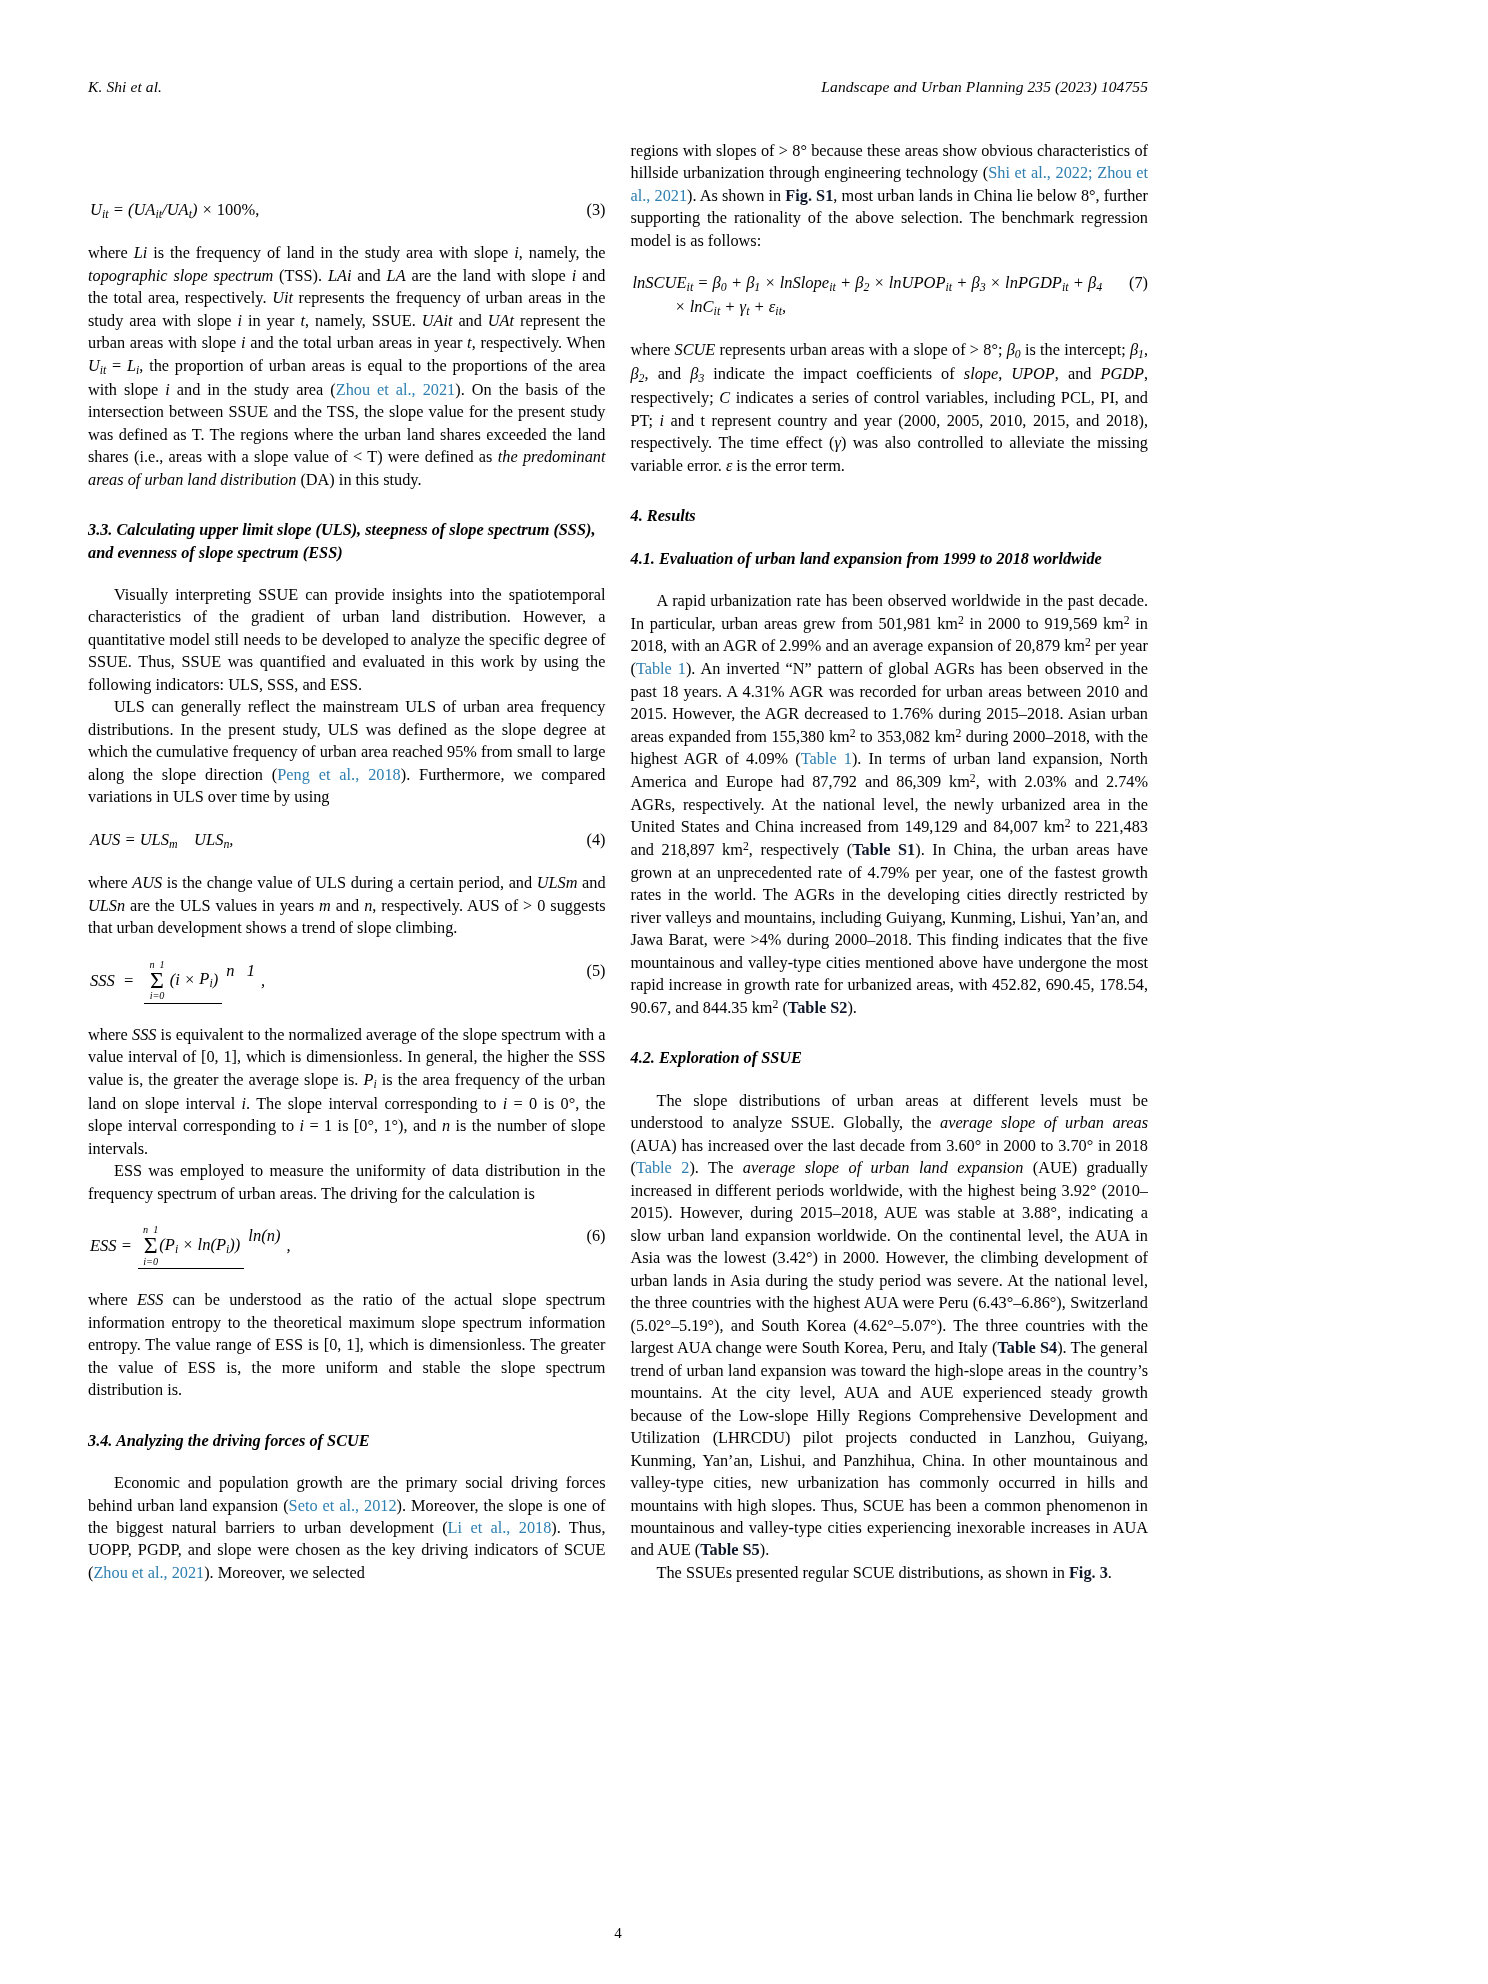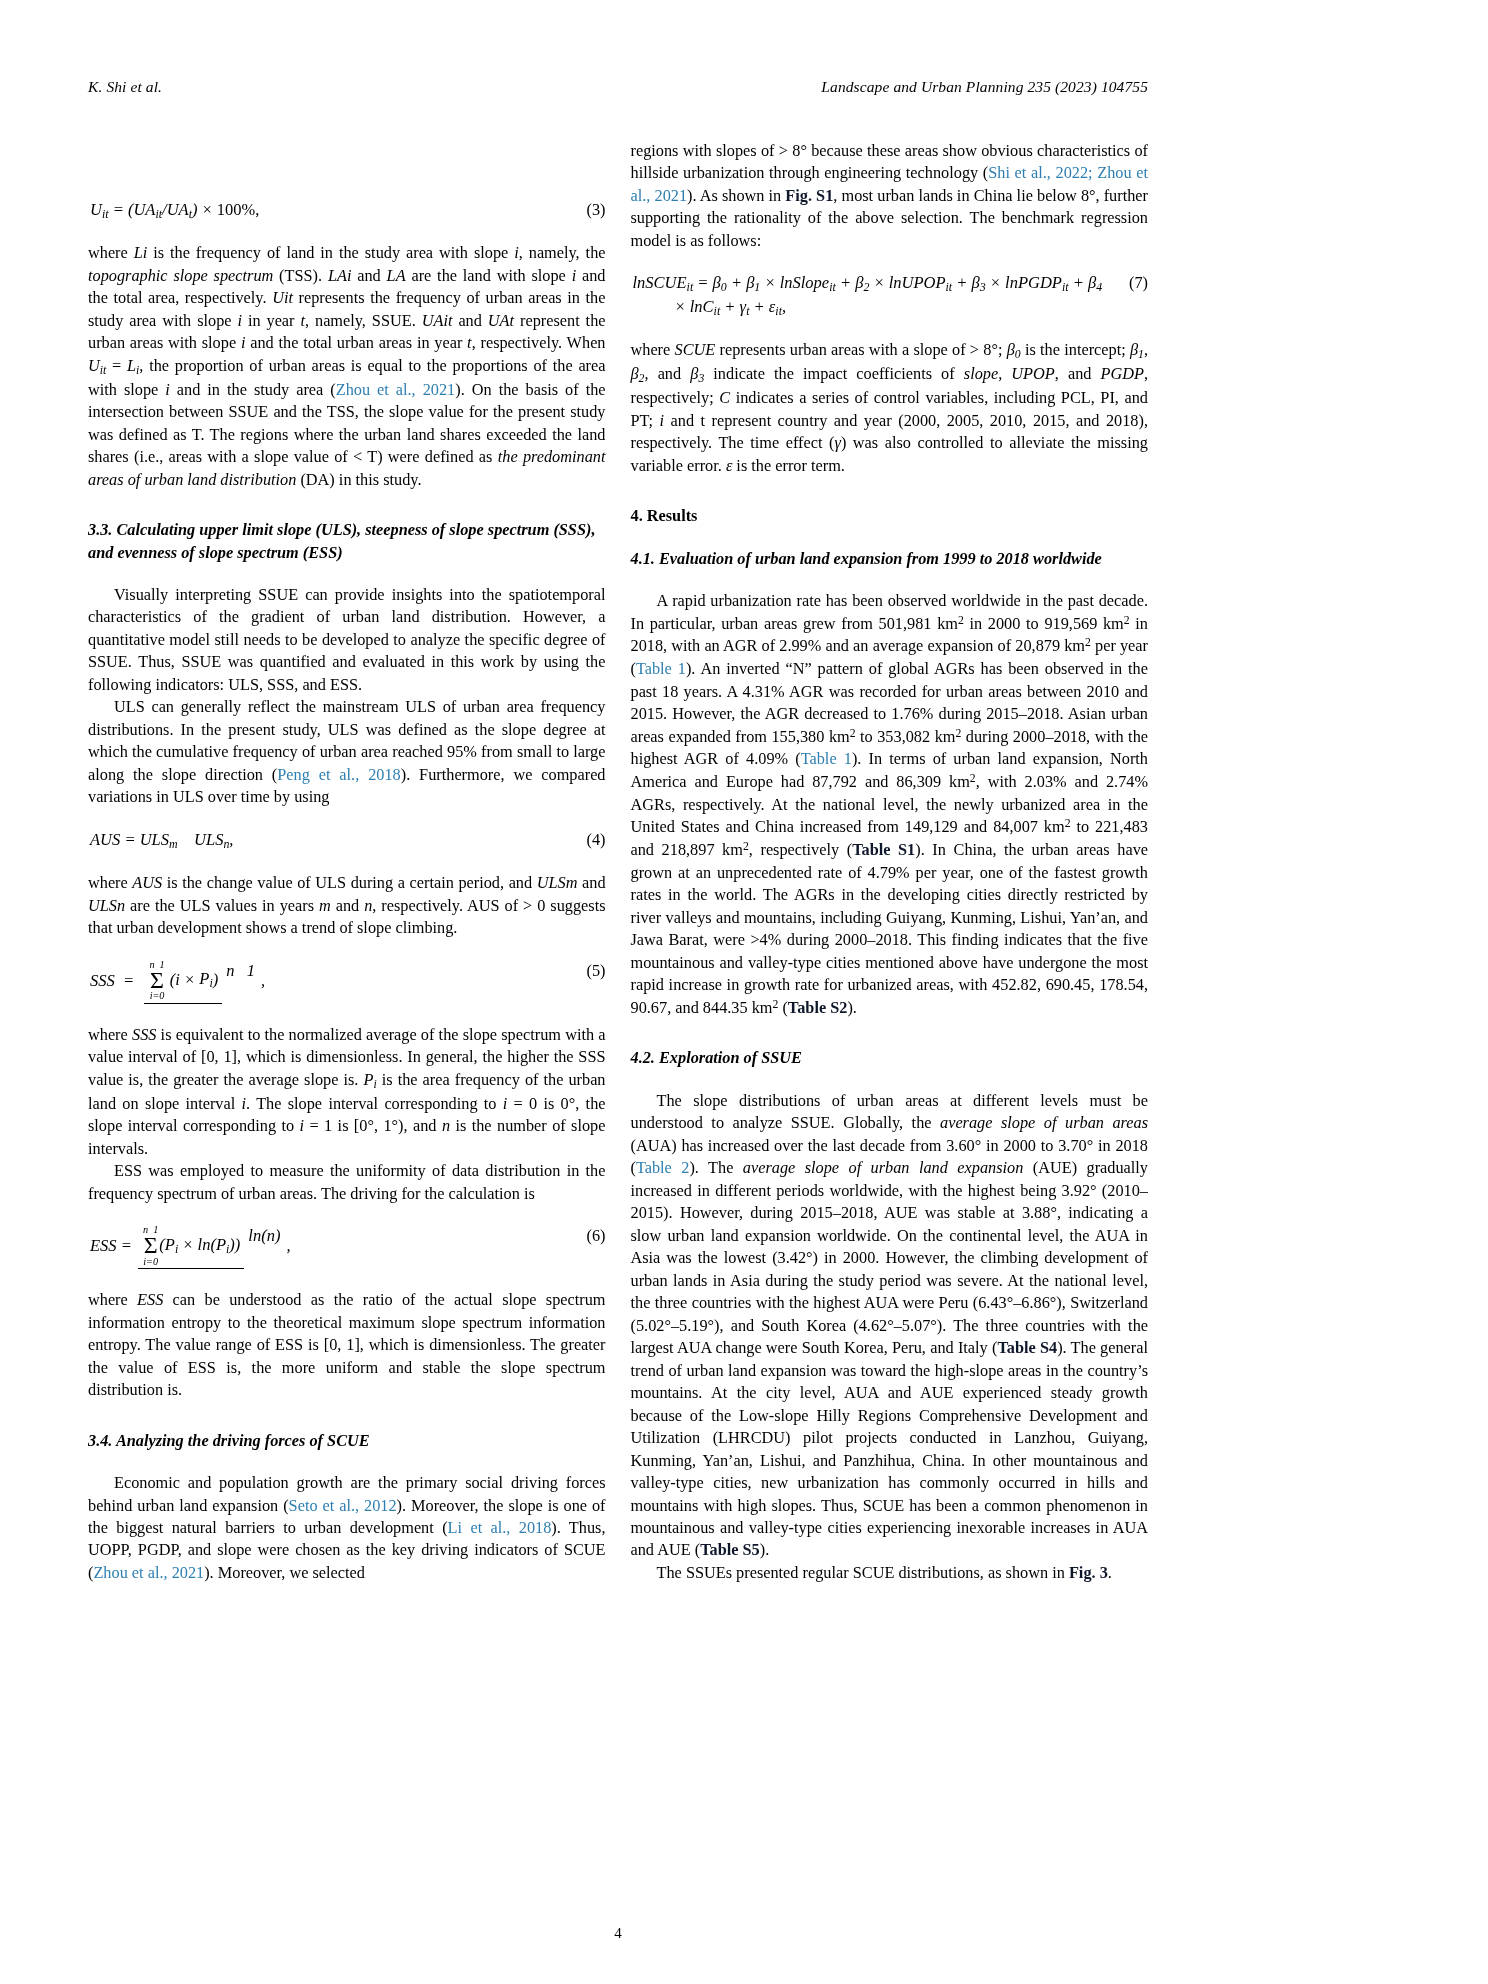--- a/index.html
+++ b/index.html
@@ -61,20 +61,21 @@
     margin: 0;
     line-height: 1.38;
     text-align: left;
   }
   h2.section {
     font-size: 16.3px;
     font-weight: 700;
     margin: 0;
     line-height: 1.38;
     text-align: left;
+    font-style: italic;
   }
 
   .eq-row {
     display: flex;
     align-items: flex-start;
     justify-content: space-between;
     width: 100%;
   }
   .eq-body {
     font-style: italic;

